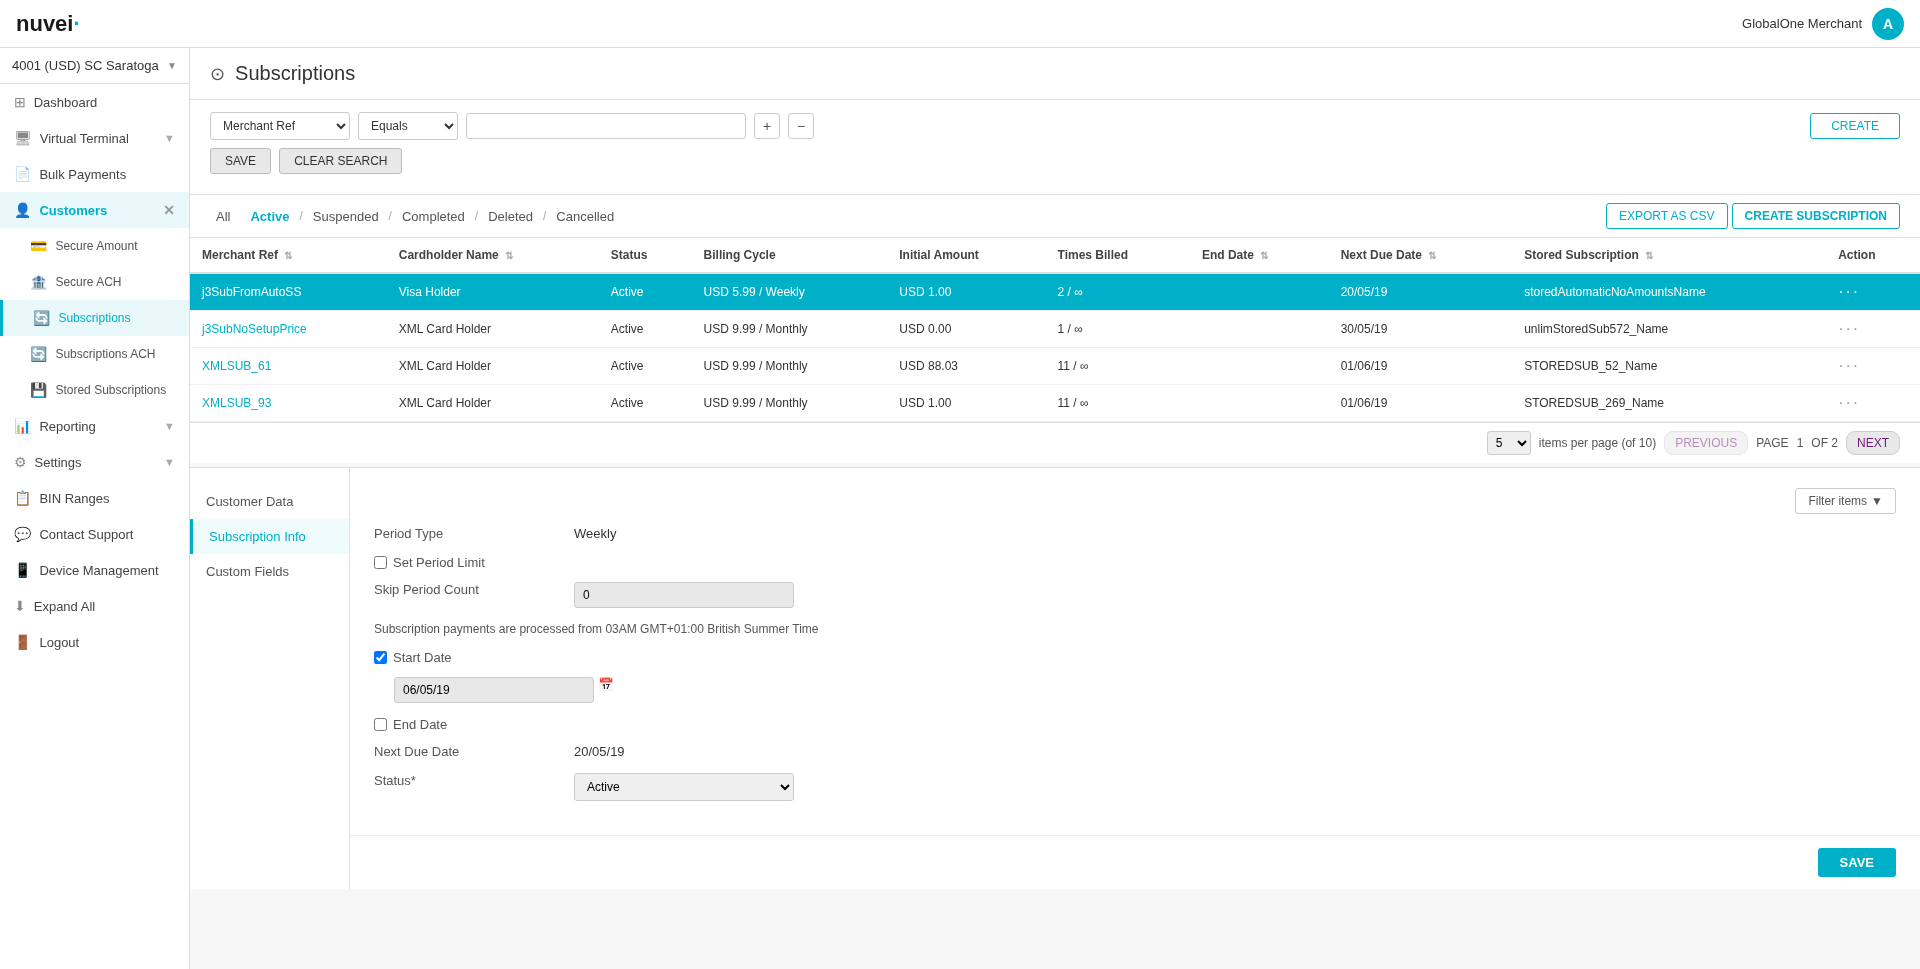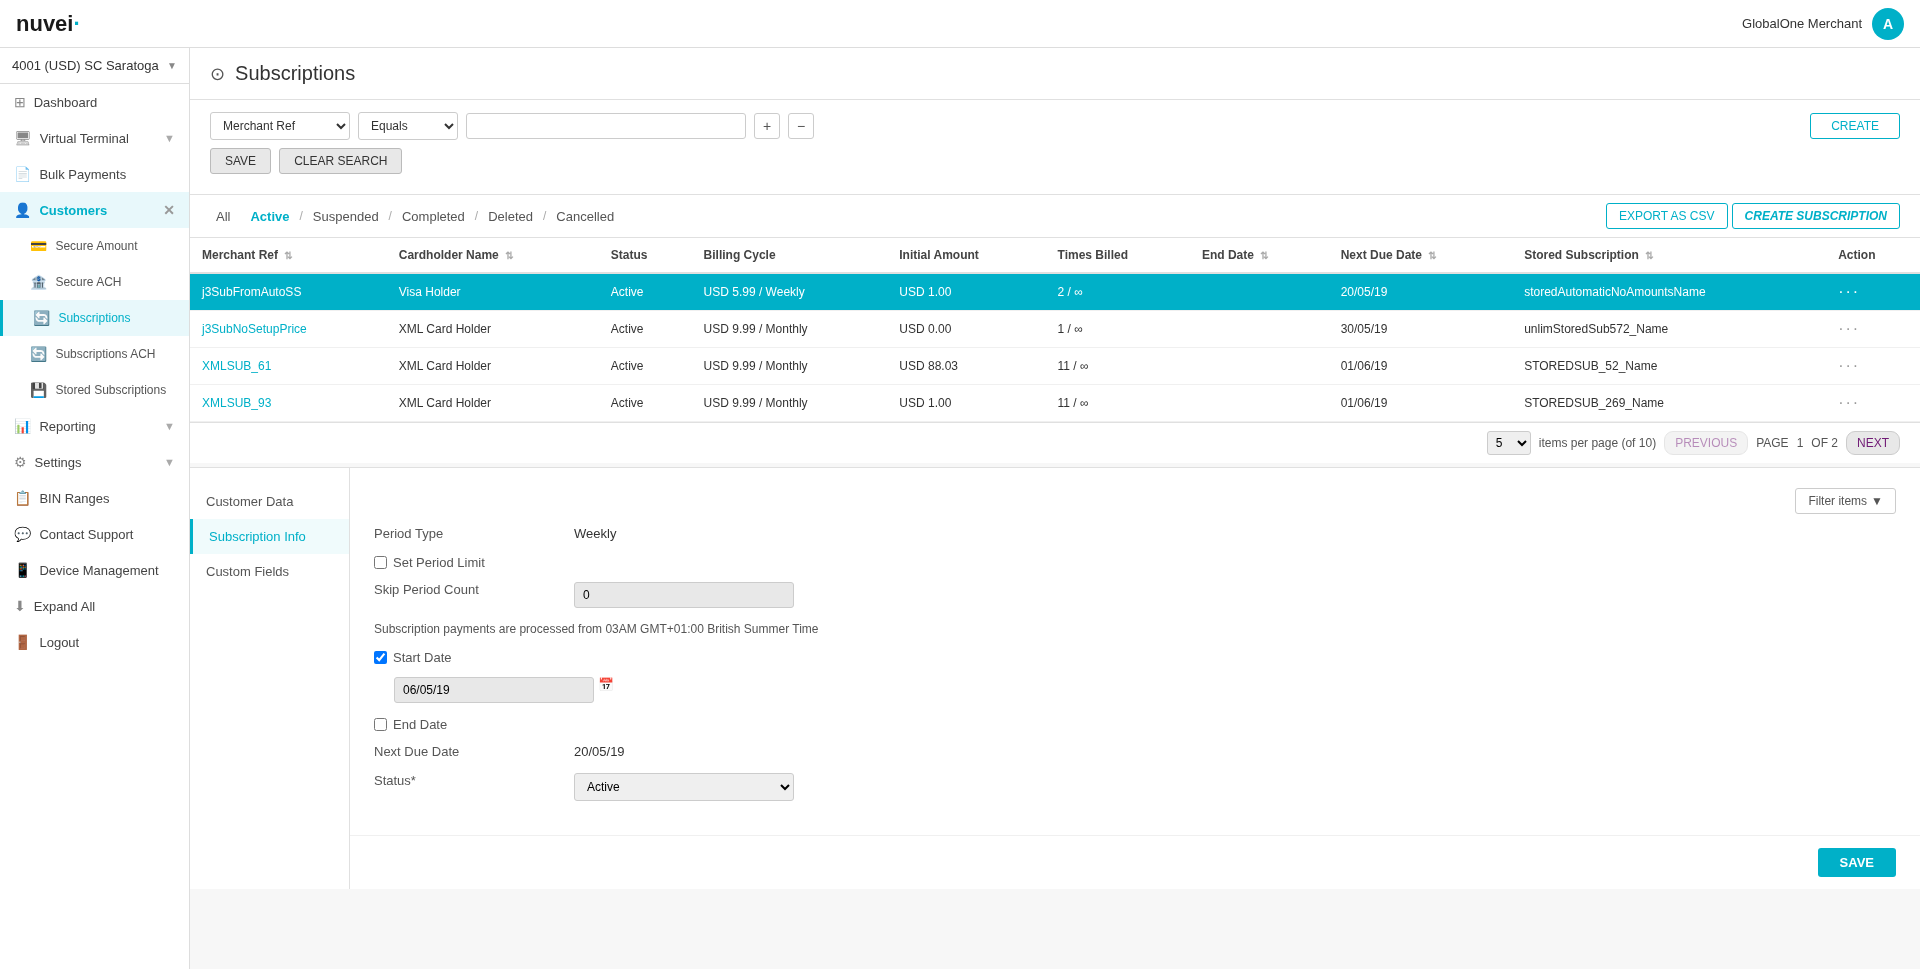--- a/index.html
+++ b/index.html
@@ -168,21 +168,20 @@
     }
     .btn-create {
       padding: 5px 12px;
       background: #fff;
       border: 1px solid #00b0c8;
       border-radius: 3px;
       font-size: 12px;
       cursor: pointer;
       color: #00b0c8;
       font-weight: 600;
-      font-style: italic;
     }
 
     
     .table-container { background: #fff; margin: 0; }
     table { width: 100%; border-collapse: collapse; font-size: 12px; }
     thead th {
       background: #fff;
       padding: 10px 12px;
       text-align: left;
       font-weight: 600;

